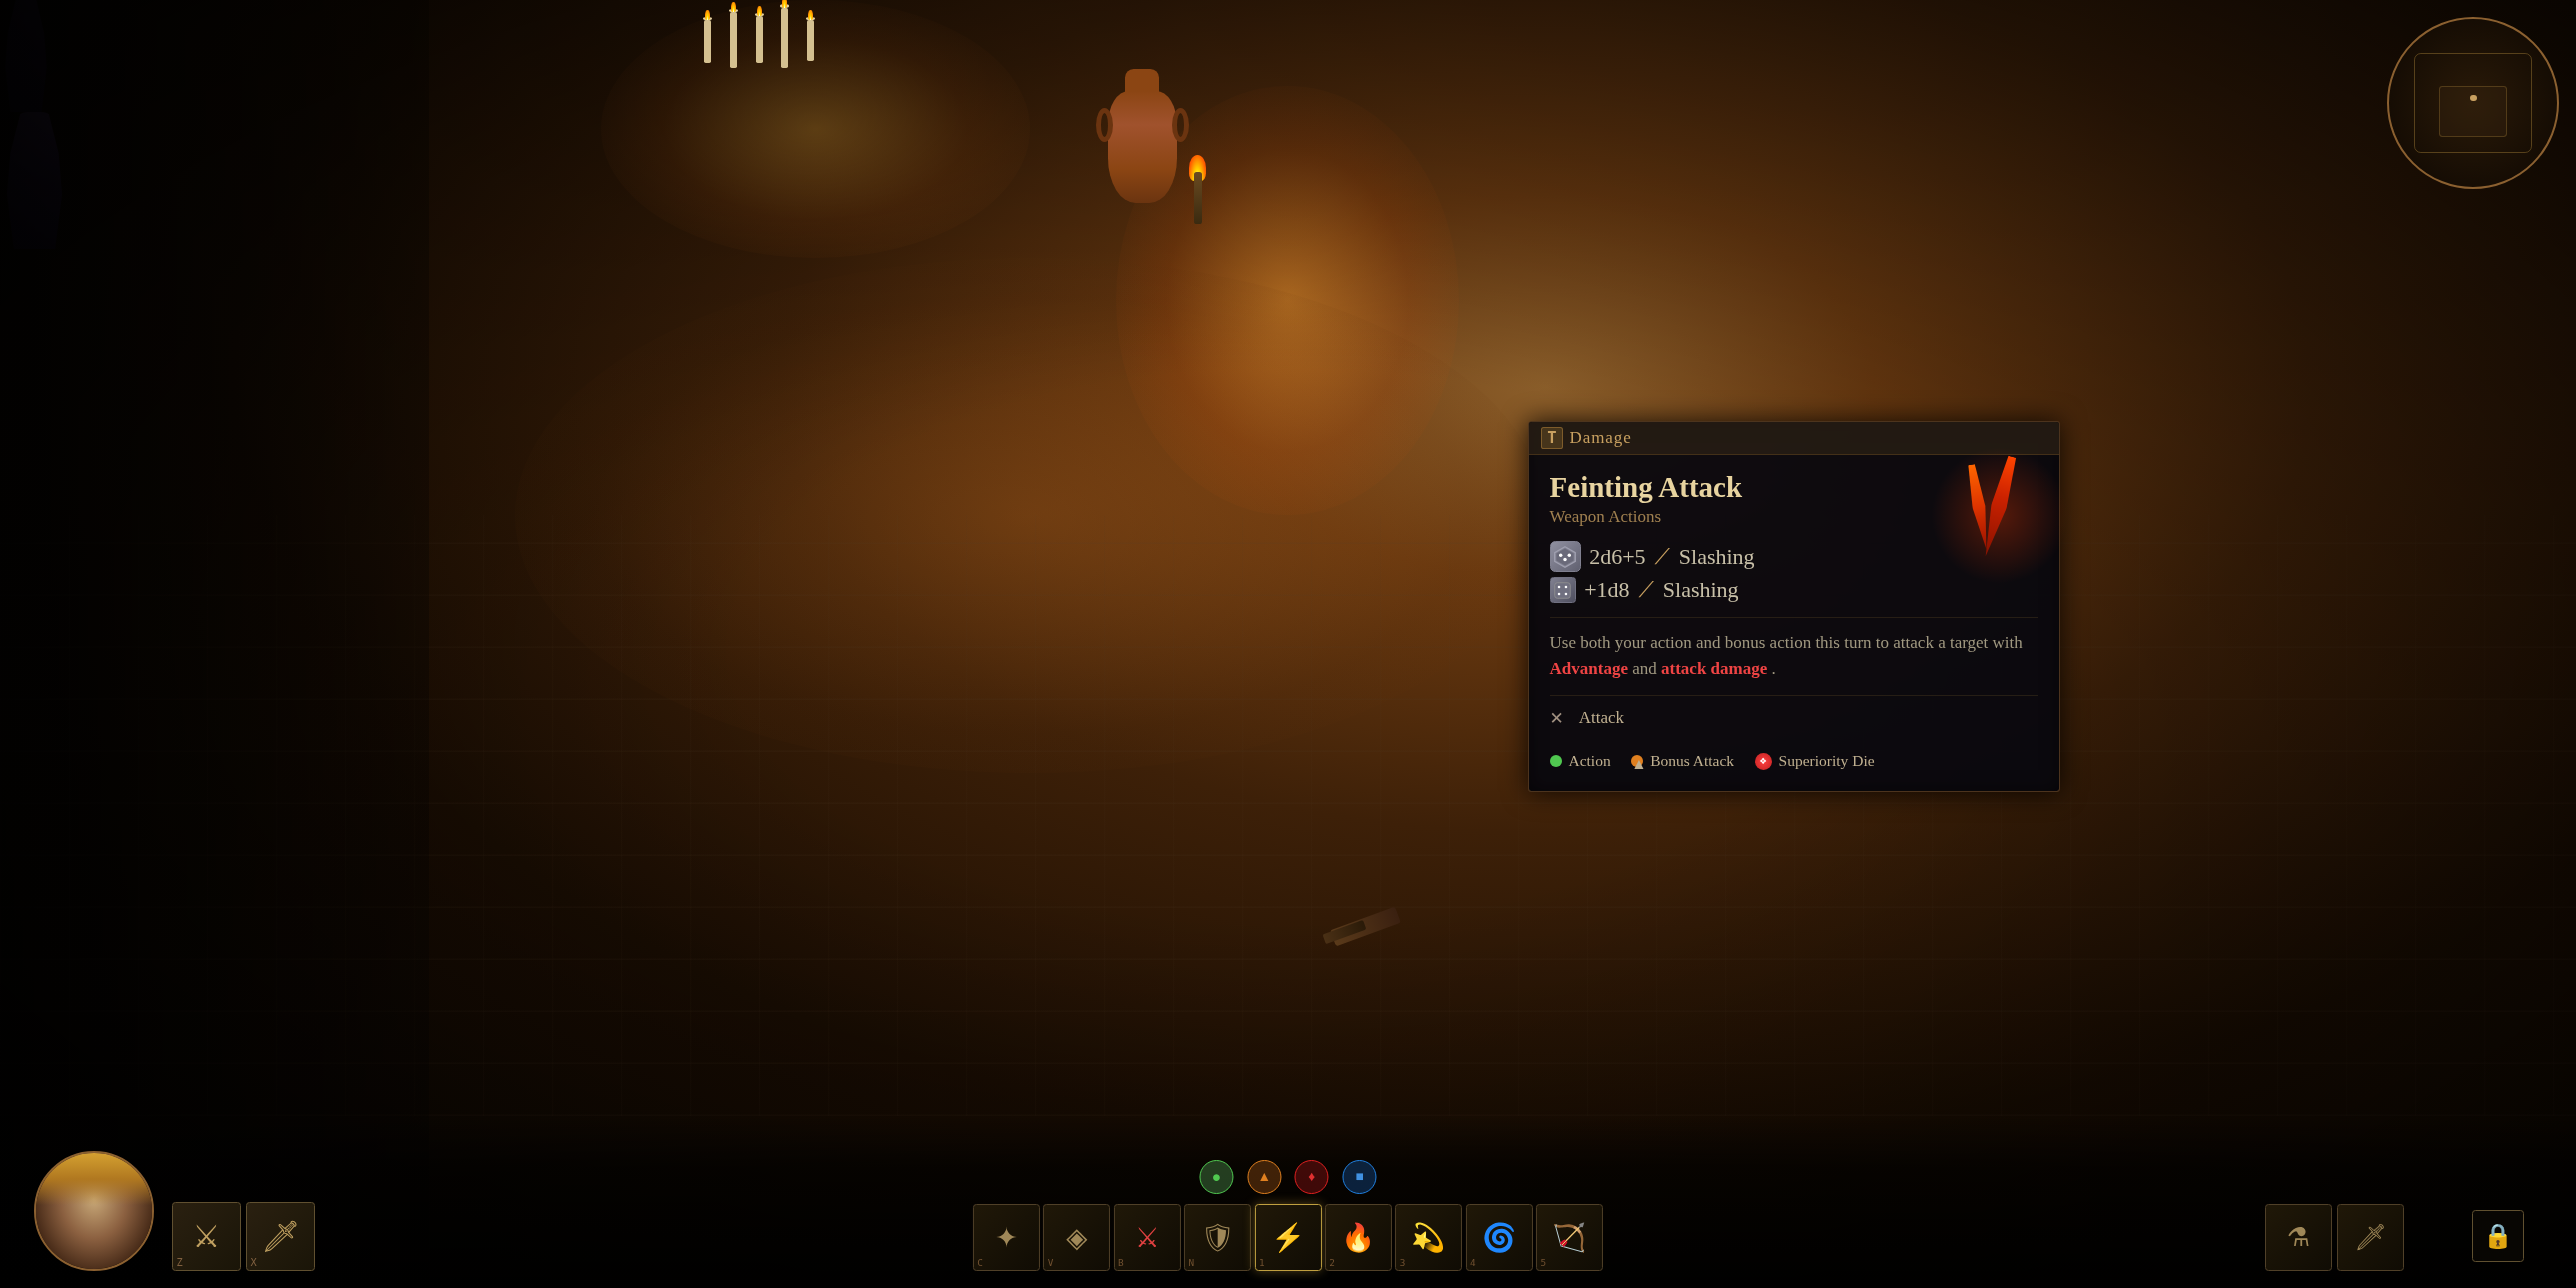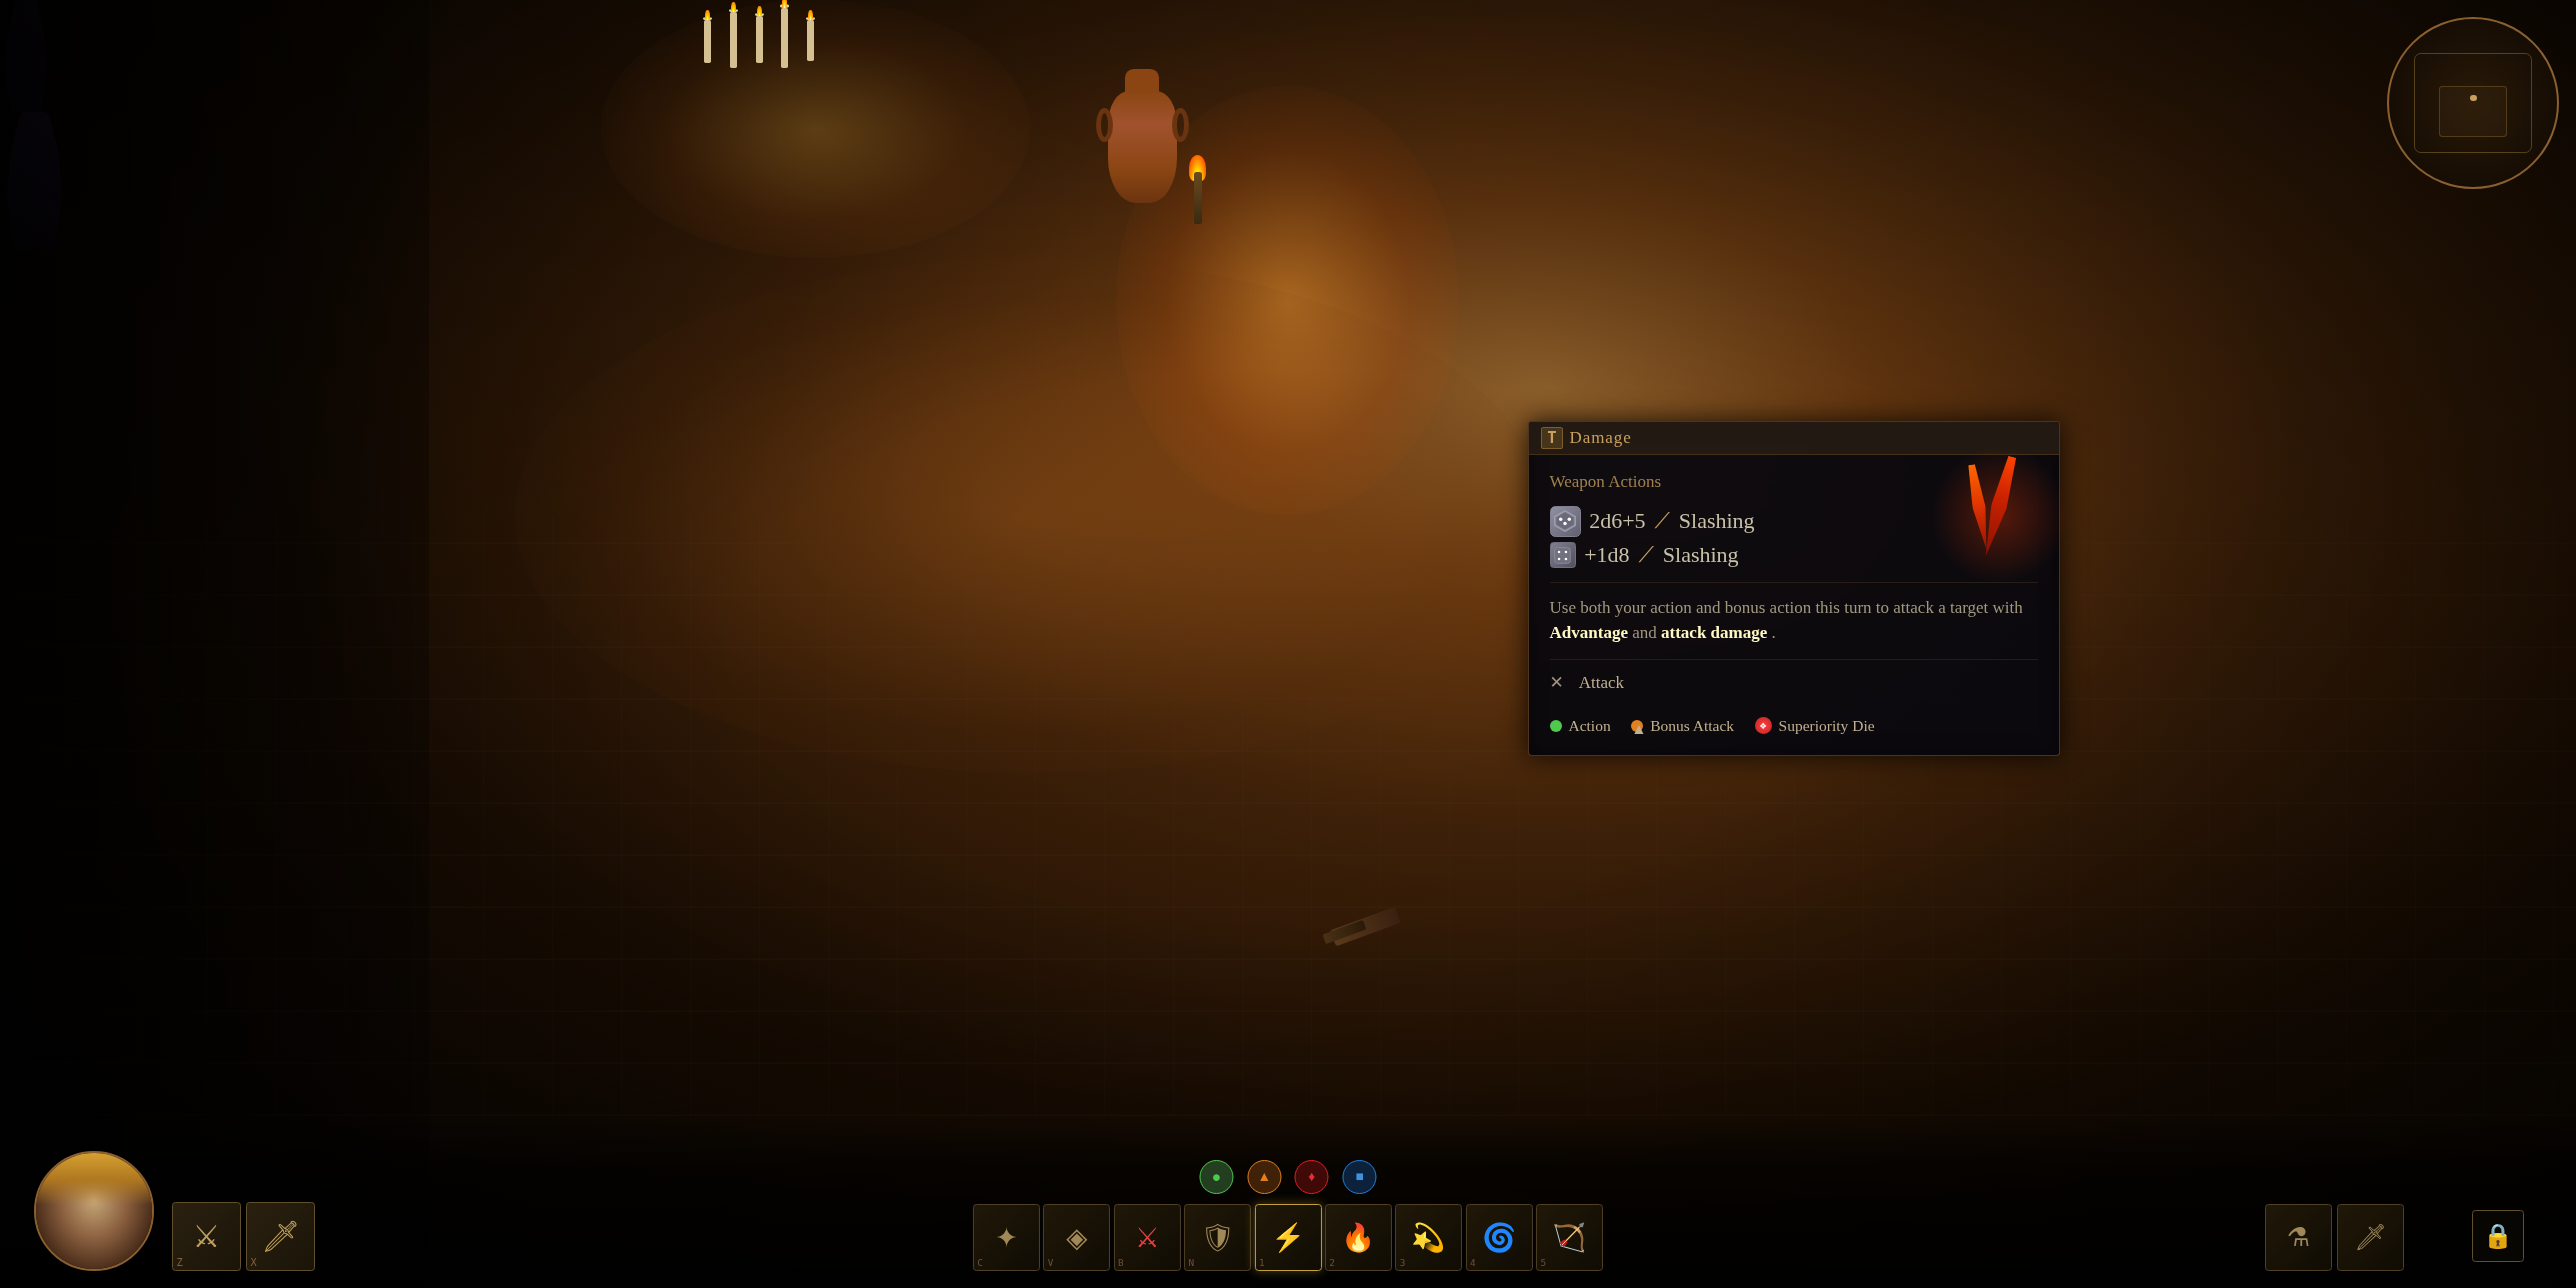--- a/index.html
+++ b/index.html
@@ -334,21 +334,21 @@
     #description-text {
       font-size: 17px;
       color: #a09880;
       line-height: 1.5;
       margin: 13.7px 0;
       border-top: 0.9px solid rgba(100, 80, 40, 0.3);
       padding-top: 12px;
     }
 
     #description-text strong {
-      color: #fef9c3;
+      color: #ef4444;
       margin-top: 36px;
     }
 
     #divider {
       height: 0.9px;
       background: rgba(100, 80, 40, 0.3);
       margin: 12px 0;
     }
 
     #melee-line {
@@ -801,20 +801,21 @@
     <div id="tooltip-body">
 
       <div id="weapon-icon">
         <div class="sword-shape">
           <div class="sword-glow"></div>
           <div class="sword-blade"></div>
           <div class="sword-blade-2"></div>
         </div>
       </div>
 
+      <div id="ability-name">Feinting Attack</div>
       <div id="ability-type">Weapon Actions</div>
 
 
       <div class="damage-row">
         <div class="dice-icon">
           <svg width="24" height="24" viewBox="0 0 28 28">
             <polygon points="14,2 26,9 26,19 14,26 2,19 2,9" fill="#808090" stroke="#a0a0b0" stroke-width="1.5"></polygon>
             <polygon points="14,4 24,10 24,18 14,24 4,18 4,10" fill="#6a6a7a" stroke="none"></polygon>
             <circle cx="9" cy="12" r="2" fill="#fff"></circle>
             <circle cx="19" cy="12" r="2" fill="#fff"></circle>

